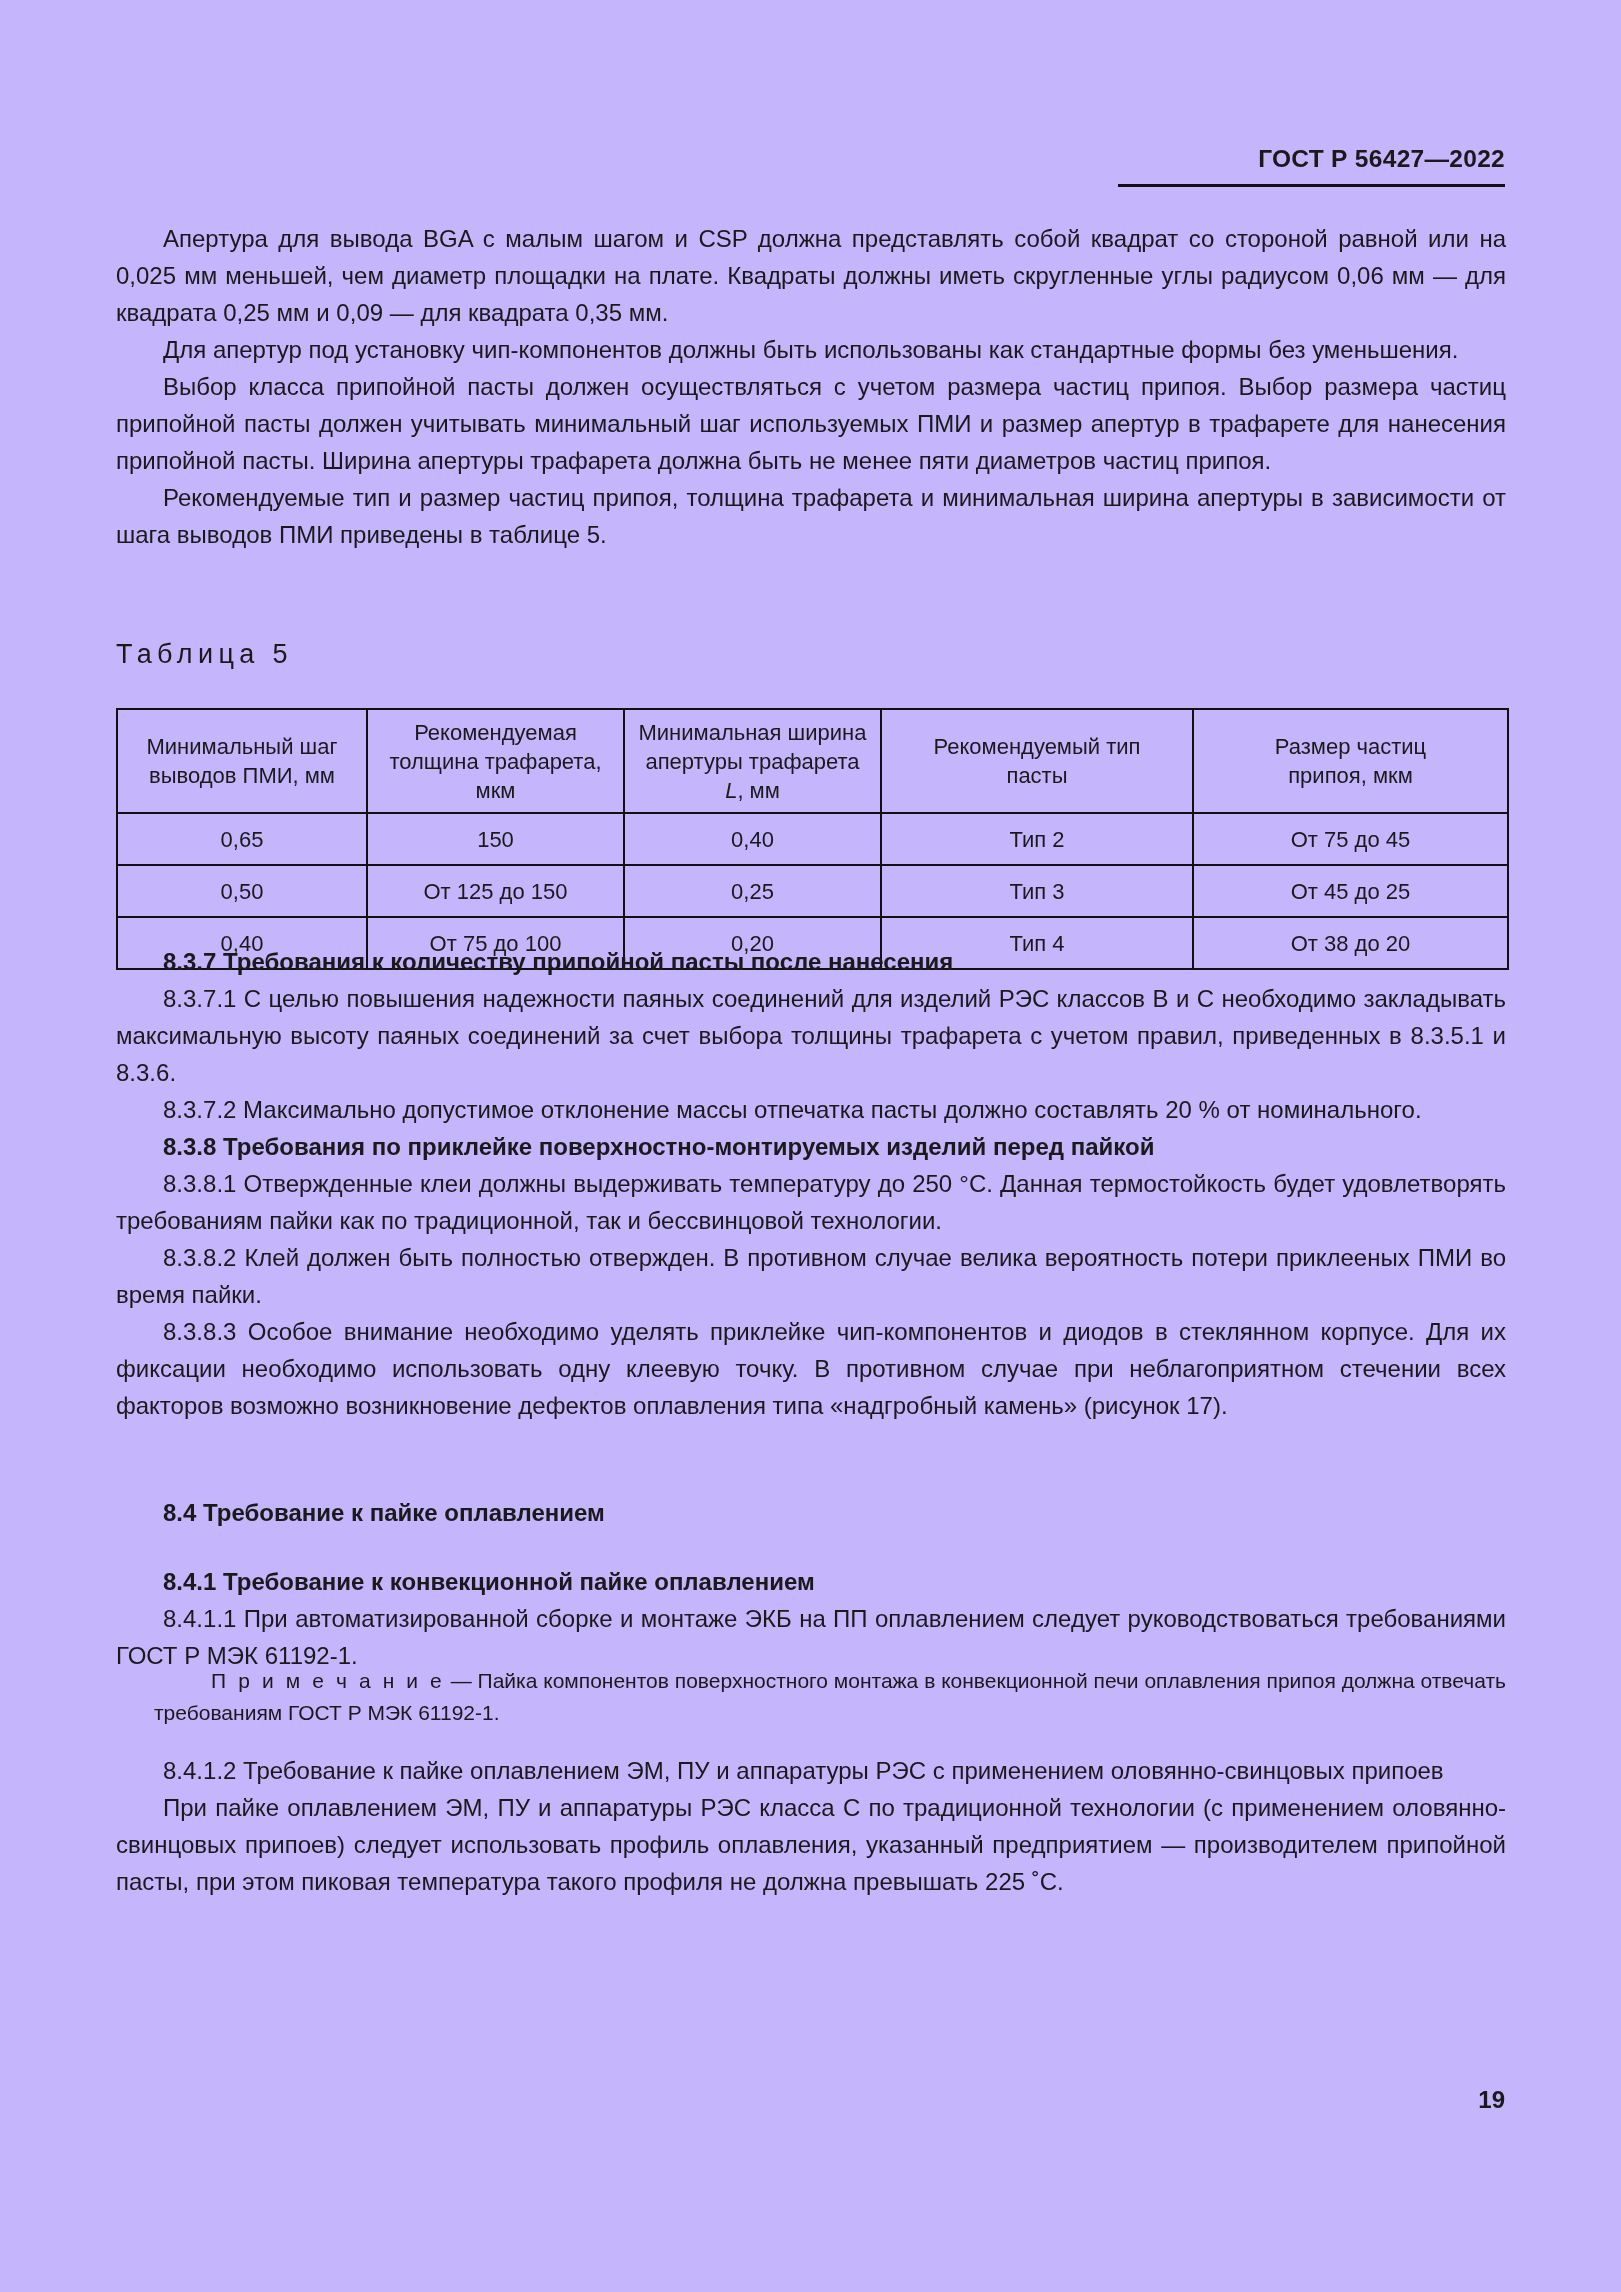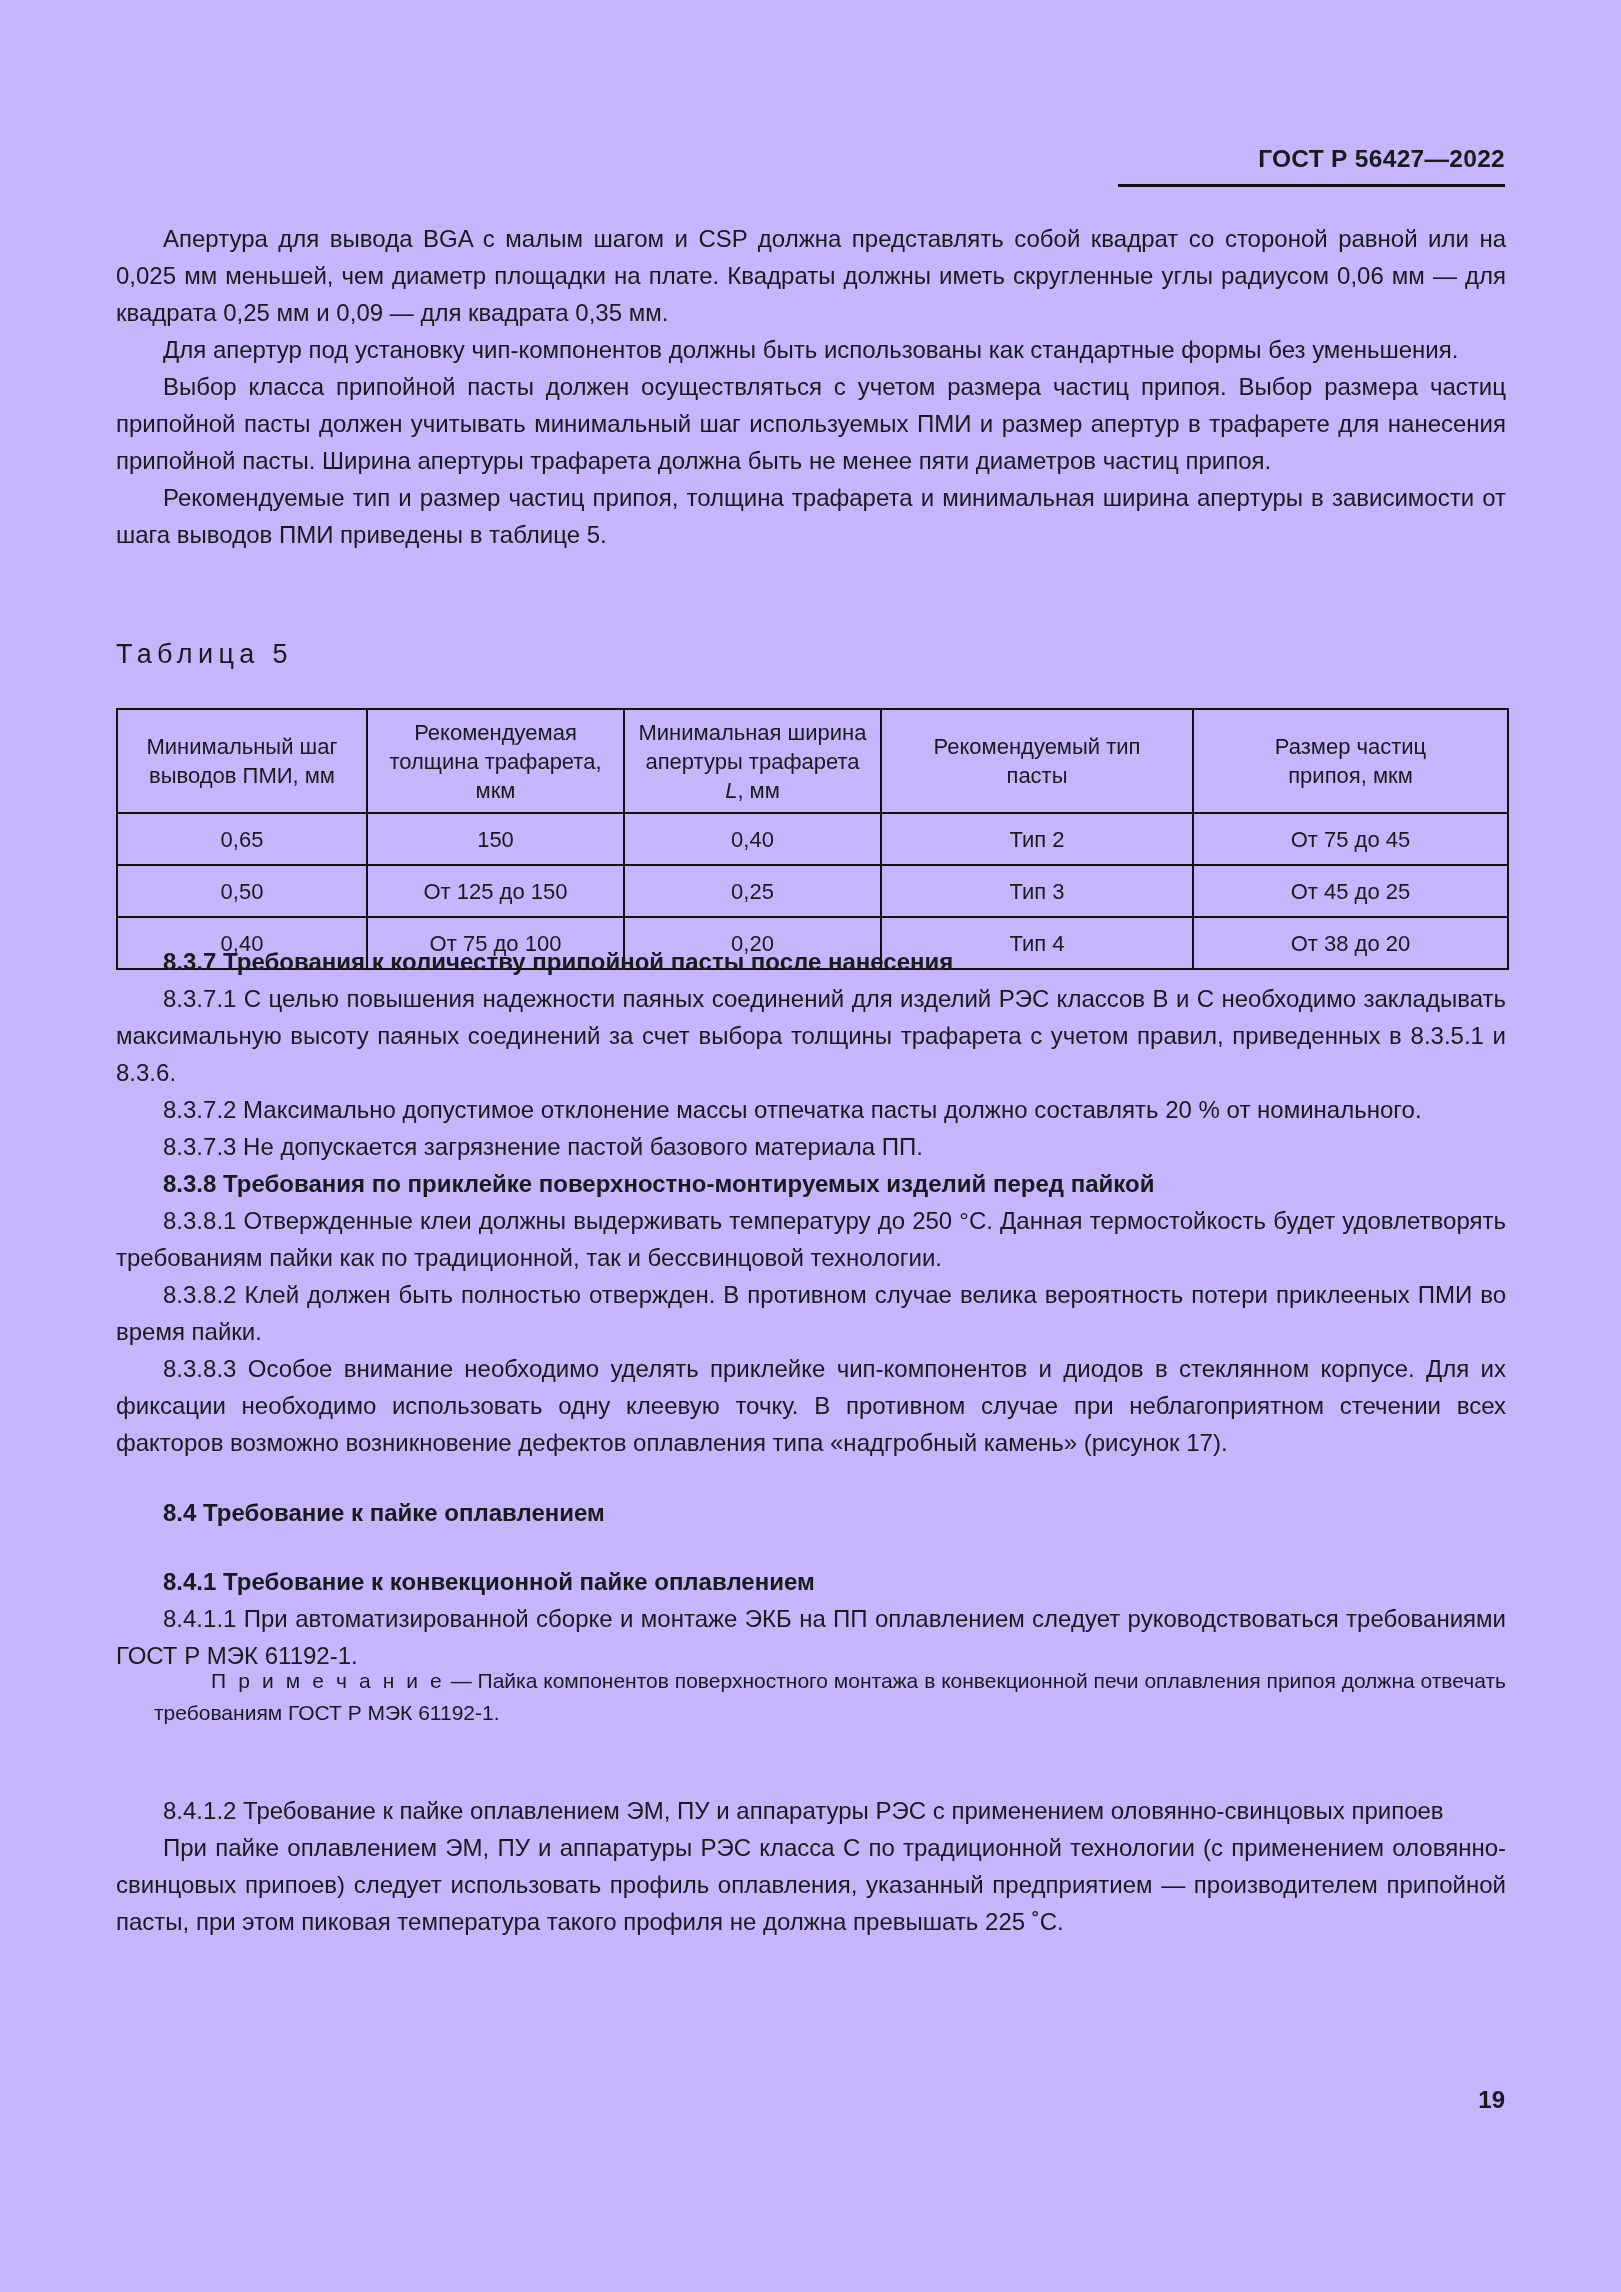--- a/index.html
+++ b/index.html
@@ -198,41 +198,40 @@
         <td>Тип 4</td>
         <td>От 38 до 20</td>
       </tr>
     </tbody>
   </table>
 
   <div class="body-block" style="top:943px;">
     <p class="heading">8.3.7 Требования к количеству припойной пасты после нанесения</p>
     <p class="par indent">8.3.7.1 С целью повышения надежности паяных соединений для изделий РЭС классов В и С необходимо закладывать максимальную высоту паяных соединений за счет выбора толщины трафарета с учетом правил, приведенных в 8.3.5.1 и 8.3.6.</p>
     <p class="par indent">8.3.7.2 Максимально допустимое отклонение массы отпечатка пасты должно составлять 20 % от номинального.</p>
-    <p class="par indent">8.3.7.3 Не допускается загрязнение пастой базового материала ПП.</p>
     <p class="heading">8.3.8 Требования по приклейке поверхностно-монтируемых изделий перед пайкой</p>
     <p class="par indent">8.3.8.1 Отвержденные клеи должны выдерживать температуру до 250 °C. Данная термостойкость будет удовлетворять требованиям пайки как по традиционной, так и бессвинцовой технологии.</p>
     <p class="par indent">8.3.8.2 Клей должен быть полностью отвержден. В противном случае велика вероятность потери приклееных ПМИ во время пайки.</p>
     <p class="par indent">8.3.8.3 Особое внимание необходимо уделять приклейке чип-компонентов и диодов в стеклянном корпусе. Для их фиксации необходимо использовать одну клеевую точку. В противном случае при неблагоприятном стечении всех факторов возможно возникновение дефектов оплавления типа «надгробный камень» (рисунок 17).</p>
   </div>
 
   <div class="body-block" style="top:1494px;">
     <p class="heading">8.4 Требование к пайке оплавлением</p>
   </div>
 
   <div class="body-block" style="top:1563px;">
     <p class="heading">8.4.1 Требование к конвекционной пайке оплавлением</p>
     <p class="par indent">8.4.1.1 При автоматизированной сборке и монтаже ЭКБ на ПП оплавлением следует руководствоваться требованиями ГОСТ Р МЭК 61192-1.</p>
   </div>
 
   <div class="body-block" style="top:1665px;">
     <p class="note" style="text-indent:57px;margin-left:38px;"><span class="note-label">П р и м е ч а н и е</span><span> — Пайка компонентов поверхностного монтажа в конвекционной печи оплавления припоя должна отвечать требованиям ГОСТ Р МЭК 61192-1.</span></p>
   </div>
 
-  <div class="body-block" style="top:1752px;margin-top:40px;">
+  <div class="body-block" style="top:1752px;">
     <p class="par indent">8.4.1.2 Требование к пайке оплавлением ЭМ, ПУ и аппаратуры РЭС с применением оловянно-свинцовых припоев</p>
     <p class="par indent">При пайке оплавлением ЭМ, ПУ и аппаратуры РЭС класса С по традиционной технологии (с применением оловянно-свинцовых припоев) следует использовать профиль оплавления, указанный предприятием — производителем припойной пасты,  при этом пиковая температура такого профиля не должна превышать 225 ˚С.</p>
   </div>
 
   <div class="page-number">19</div>
 
 </div>
 
 
 </body></html>

